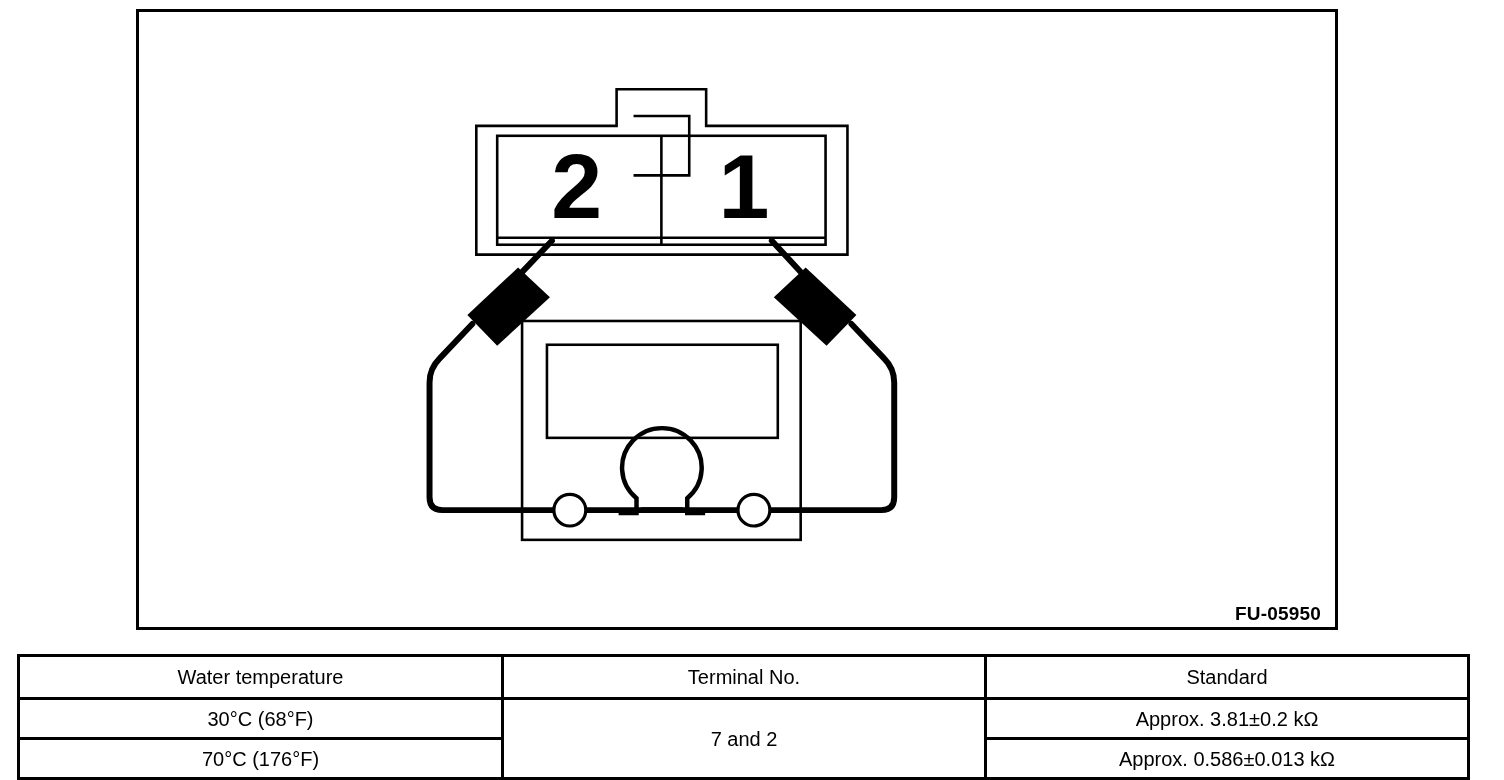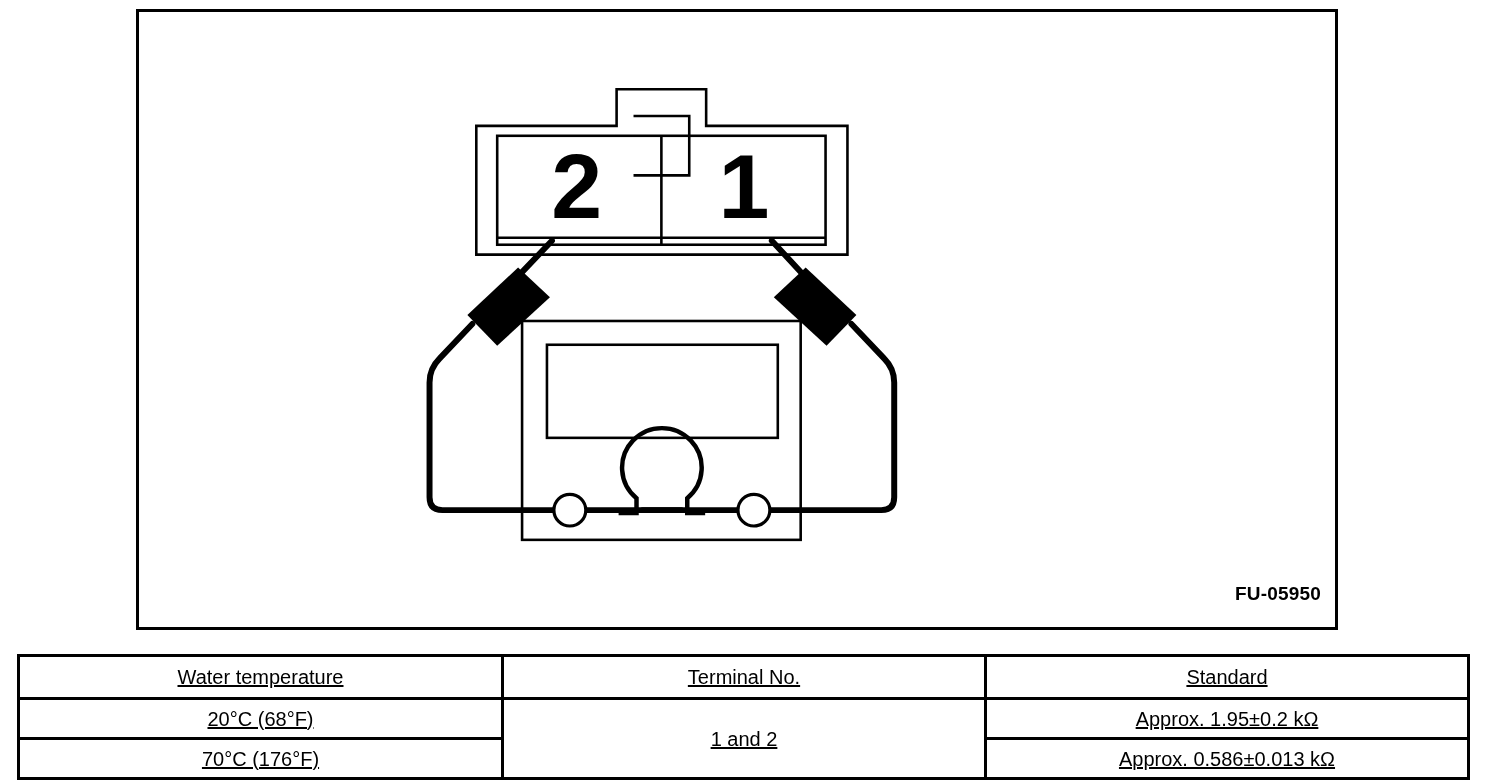--- a/index.html
+++ b/index.html
@@ -33,38 +33,37 @@
     left: 0;
     top: 0;
     width: 100%;
     height: 100%;
     display: block;
   }
 
   #figure-code {
     position: absolute;
     right: 14px;
-    bottom: 24px;
+    bottom: 4px;
     font-size: 19px;
     font-weight: bold;
     letter-spacing: 0.2px;
     line-height: 1;
     white-space: nowrap;
   }
 
   
   #spec-table {
     position: absolute;
     left: 17px;
     top: 654px;
     width: 1441px;
     height: 114px;
     border-collapse: collapse;
     table-layout: fixed;
-    text-decoration: underline;
   }
   #spec-table td, #spec-table th {
     border: 3px solid #000000;
     text-align: center;
     vertical-align: middle;
     font-size: 20px;
     font-weight: normal;
     padding: 0;
     line-height: 1.1;
     background: #ffffff;
@@ -151,22 +150,22 @@
 </div>
 
 <table id="spec-table">
   <tbody>
     <tr class="header-row">
       <td class="col-temp">Water temperature</td>
       <td class="col-term">Terminal No.</td>
       <td class="col-std">Standard</td>
     </tr>
     <tr class="data-row">
-      <td class="col-temp">20°C (68°F)</td>
-      <td class="col-term" rowspan="2">1 and 2</td>
-      <td class="col-std">Approx. 1.95±0.2 kΩ</td>
+      <td class="col-temp">30°C (68°F)</td>
+      <td class="col-term" rowspan="2">7 and 2</td>
+      <td class="col-std">Approx. 3.81±0.2 kΩ</td>
     </tr>
     <tr class="data-row">
       <td class="col-temp">70°C (176°F)</td>
       <td class="col-std">Approx. 0.586±0.013 kΩ</td>
     </tr>
   </tbody>
 </table>
 
 </body></html>

